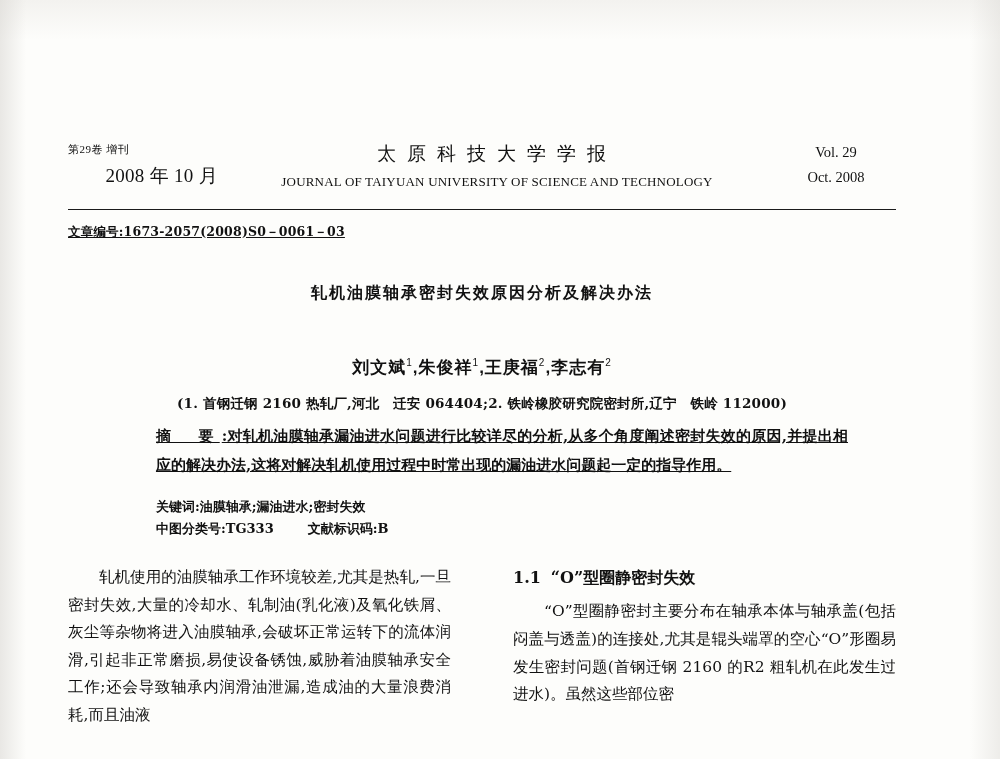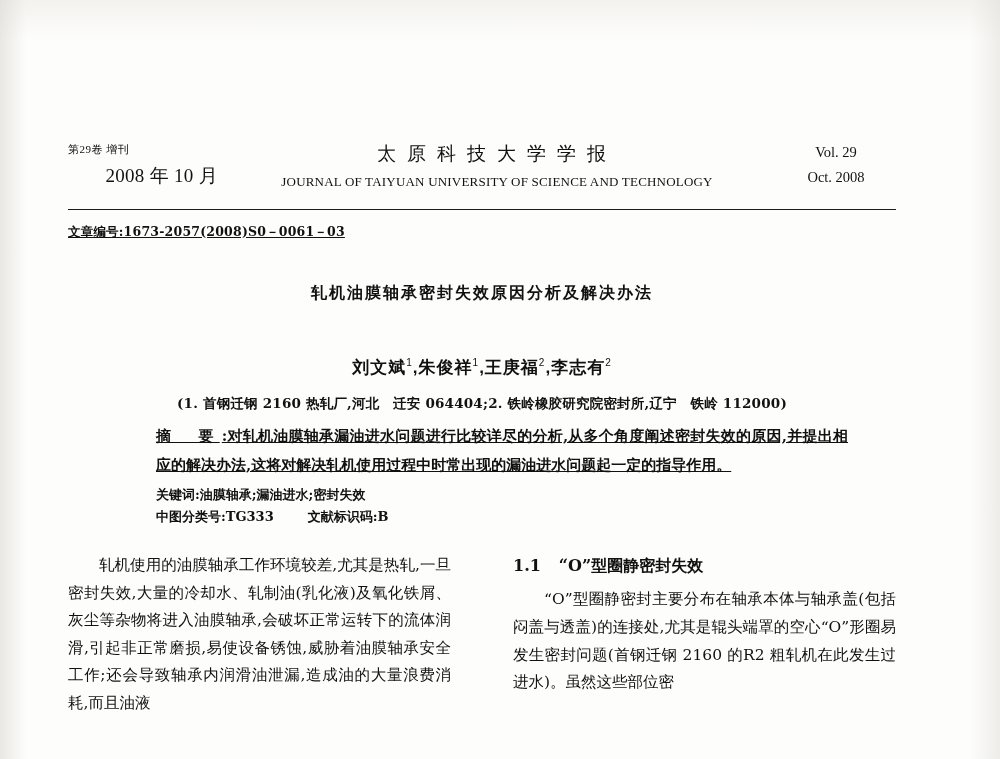--- a/index.html
+++ b/index.html
@@ -140,21 +140,21 @@
     line-height: 1.95;
     font-family: "DejaVu Serif", serif;
     text-align: justify;
     text-decoration: underline;
   }
   .abstract-block .lbl {
     letter-spacing: 6px;
     margin-right: 2px;
   }
   .kw {
-    margin-top: 6px;
+    margin-top: 18px;
     padding-left: 88px;
     font-size: 13px;
     font-weight: bold;
     font-family: "DejaVu Serif", serif;
   }
   .clc {
     margin-top: 4px;
     padding-left: 88px;
     font-size: 13px;
     font-weight: bold;
@@ -178,21 +178,21 @@
   .col p {
     margin: 0;
     text-indent: 2em;
   }
   .sec-head {
     font-size: 16px;
     font-weight: bold;
     margin: 0 0 6px 0;
     font-family: "DejaVu Serif", serif;
   }
-  .sec-head .num { margin-right: 18px; }
+  .sec-head .num { margin-right: 10px; }
   .col-right p { }
 </style>
 </head>
 <body>
 
 <div class="page">
   <div class="scan-edge-top"></div>
   <div class="scan-edge-left"></div>
   <div class="scan-edge-right"></div>
 

